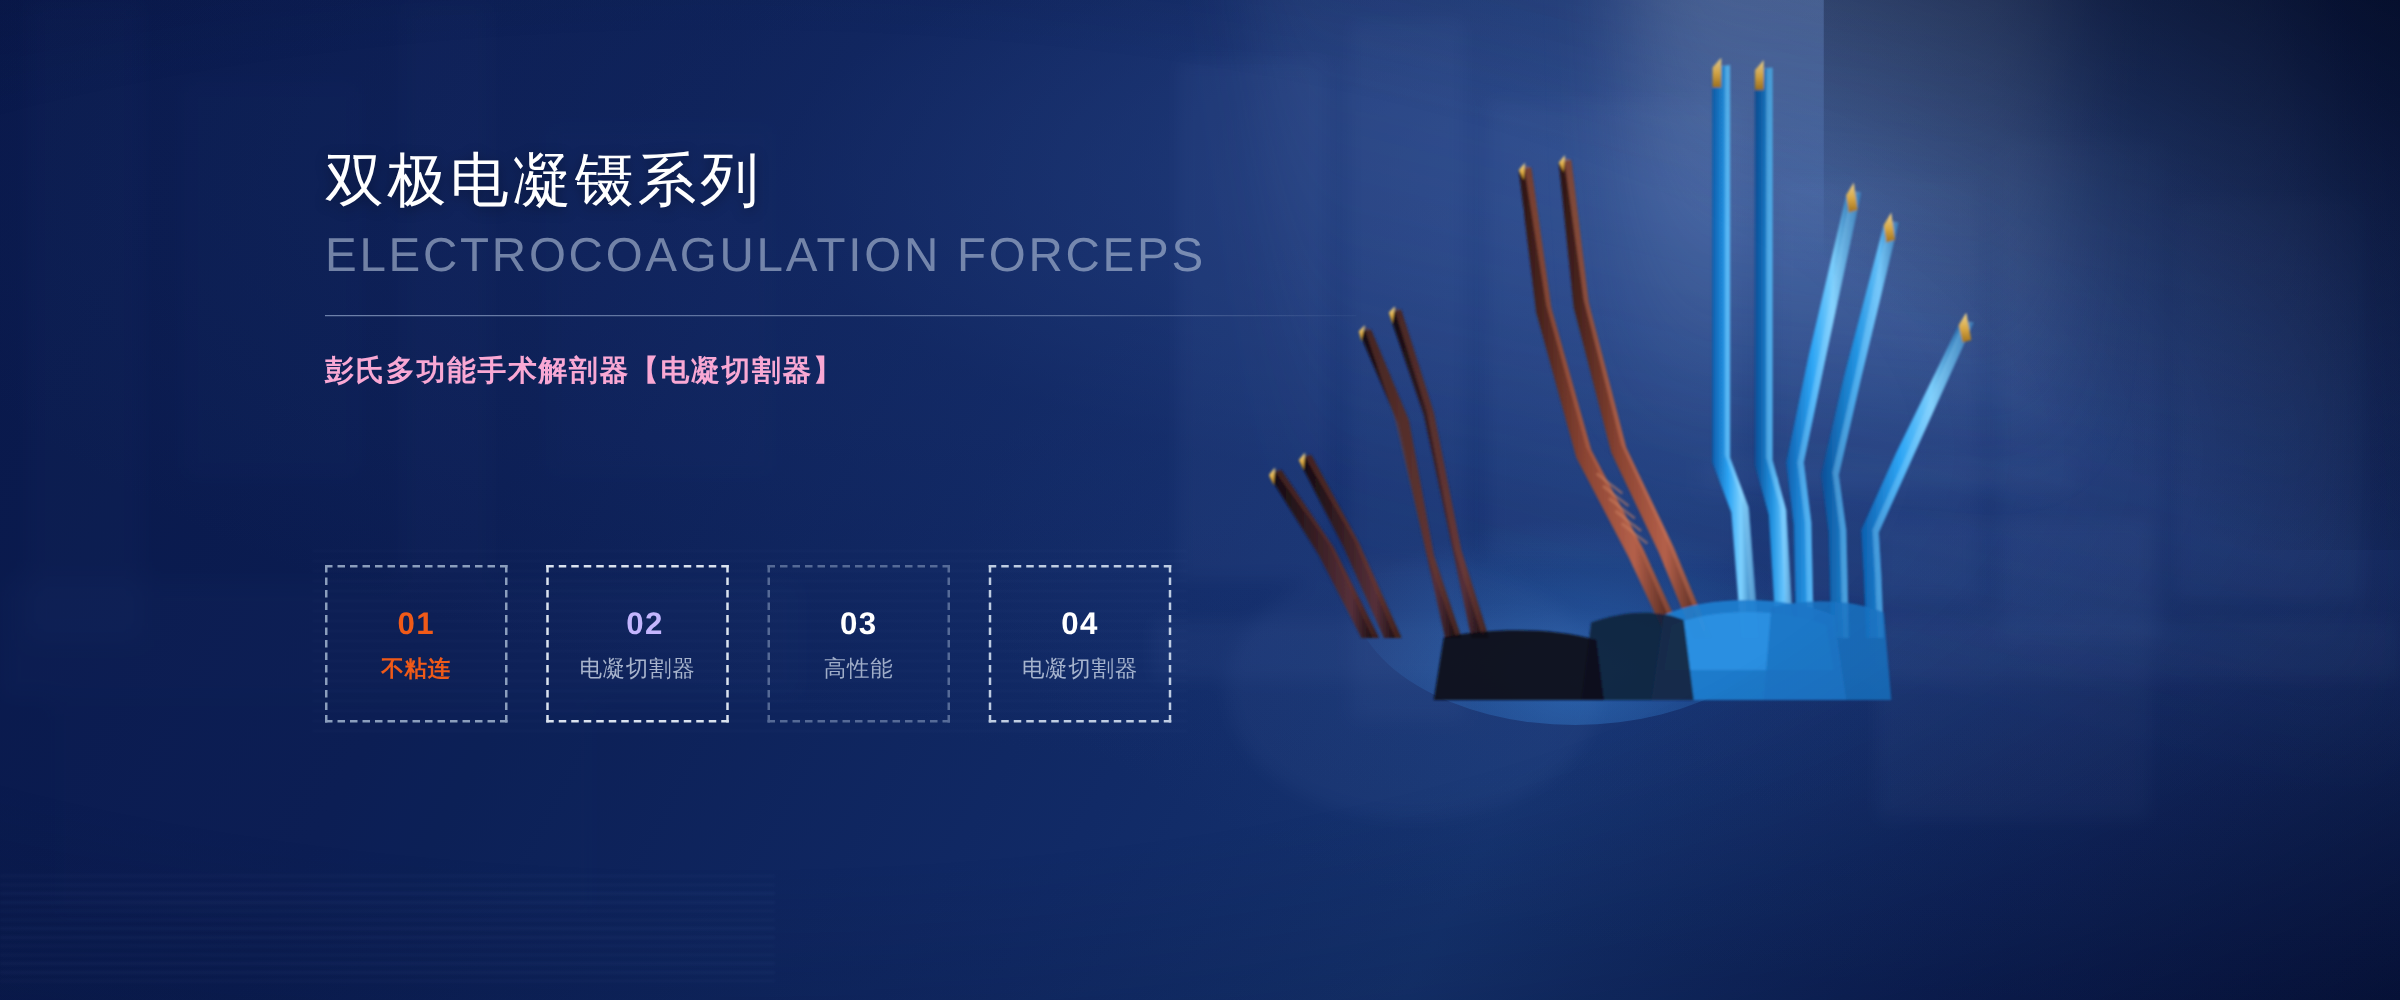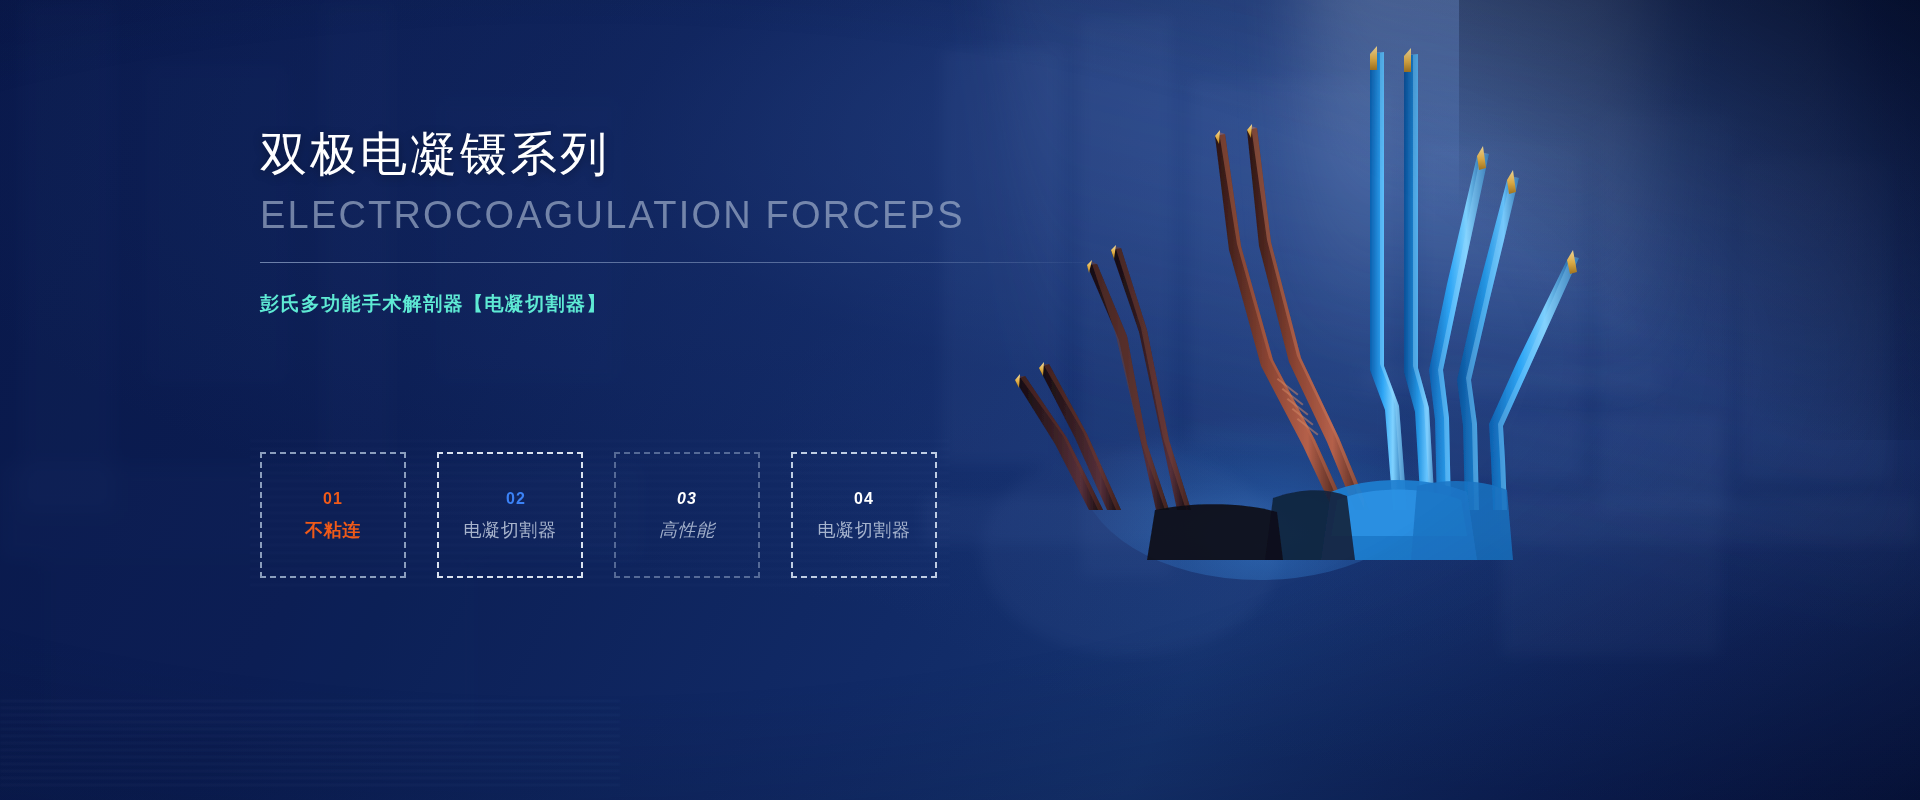--- a/index.html
+++ b/index.html
@@ -86,21 +86,21 @@
   }
 
   
   .product{
     position:absolute; left:1015px; top:40px; width:480px; height:520px;
     pointer-events:none;
   }
   .product svg{width:100%;height:100%;overflow:visible;}
 
   
-  .content{position:absolute; left:260px; top:128px; width:830px;}
+  .content{position:absolute; left:260px; top:118px; width:830px;}
 
   .title-cn{
     color:#ffffff;
     font-size:47px;
     font-weight:400;
     letter-spacing:3px;
     line-height:1.12;
     margin:0;
     text-shadow:0 2px 10px rgba(0,0,0,.35);
   }
@@ -113,22 +113,22 @@
     margin:14px 0 0 0;
     white-space:nowrap;
   }
   .divider{
     margin-top:26px;
     width:825px;
     height:1px;
     background:linear-gradient(to right, rgba(168,188,222,.62), rgba(168,188,222,.42) 72%, rgba(168,188,222,.05));
   }
   .subtitle{
-    color:#5eead4;
-    font-size:19px;
+    color:#f9a8d4;
+    font-size:23px;
     font-weight:700;
     letter-spacing:1.4px;
     margin-top:28px;
   }
 
   
   .features{
     position:absolute; left:260px; top:452px;
     display:flex;
     gap:31px;
@@ -136,42 +136,42 @@
   .feature{
     width:146px;
     height:126px;
     display:flex;
     flex-direction:column;
     align-items:center;
     justify-content:center;
     text-align:center;
   }
   .feature .num{
-    font-size:16px;
+    font-size:25px;
     font-weight:700;
     letter-spacing:1px;
     line-height:1;
   }
   .feature .lbl{
     font-size:18px;
     font-weight:400;
     margin-top:14px;
     letter-spacing:.6px;
     line-height:1;
   }
 
   .feature.f1{border:2px dashed rgba(172,190,216,0.80);}
   .feature.f1 .num{color:#f05a18;}
   .feature.f1 .lbl{color:#f05a18;font-weight:700;}
 
   .feature.f2{border:2px dashed rgba(236,243,252,0.92);}
-  .feature.f2 .num{color:#3b82f6;margin-left:12px;}
+  .feature.f2 .num{color:#c4b5fd;margin-left:12px;}
   .feature.f2 .lbl{color:rgba(206,216,232,0.80);}
 
-  .feature.f3{border:2px dashed rgba(150,170,202,0.52);font-style:italic;}
+  .feature.f3{border:2px dashed rgba(150,170,202,0.52);}
   .feature.f3 .num{color:#ffffff;}
   .feature.f3 .lbl{color:rgba(200,211,229,0.78);}
 
   .feature.f4{border:2px dashed rgba(216,228,244,0.88);}
   .feature.f4 .num{color:#ffffff;}
   .feature.f4 .lbl{color:rgba(203,214,231,0.80);}
 </style>
 </head>
 <body>
 

